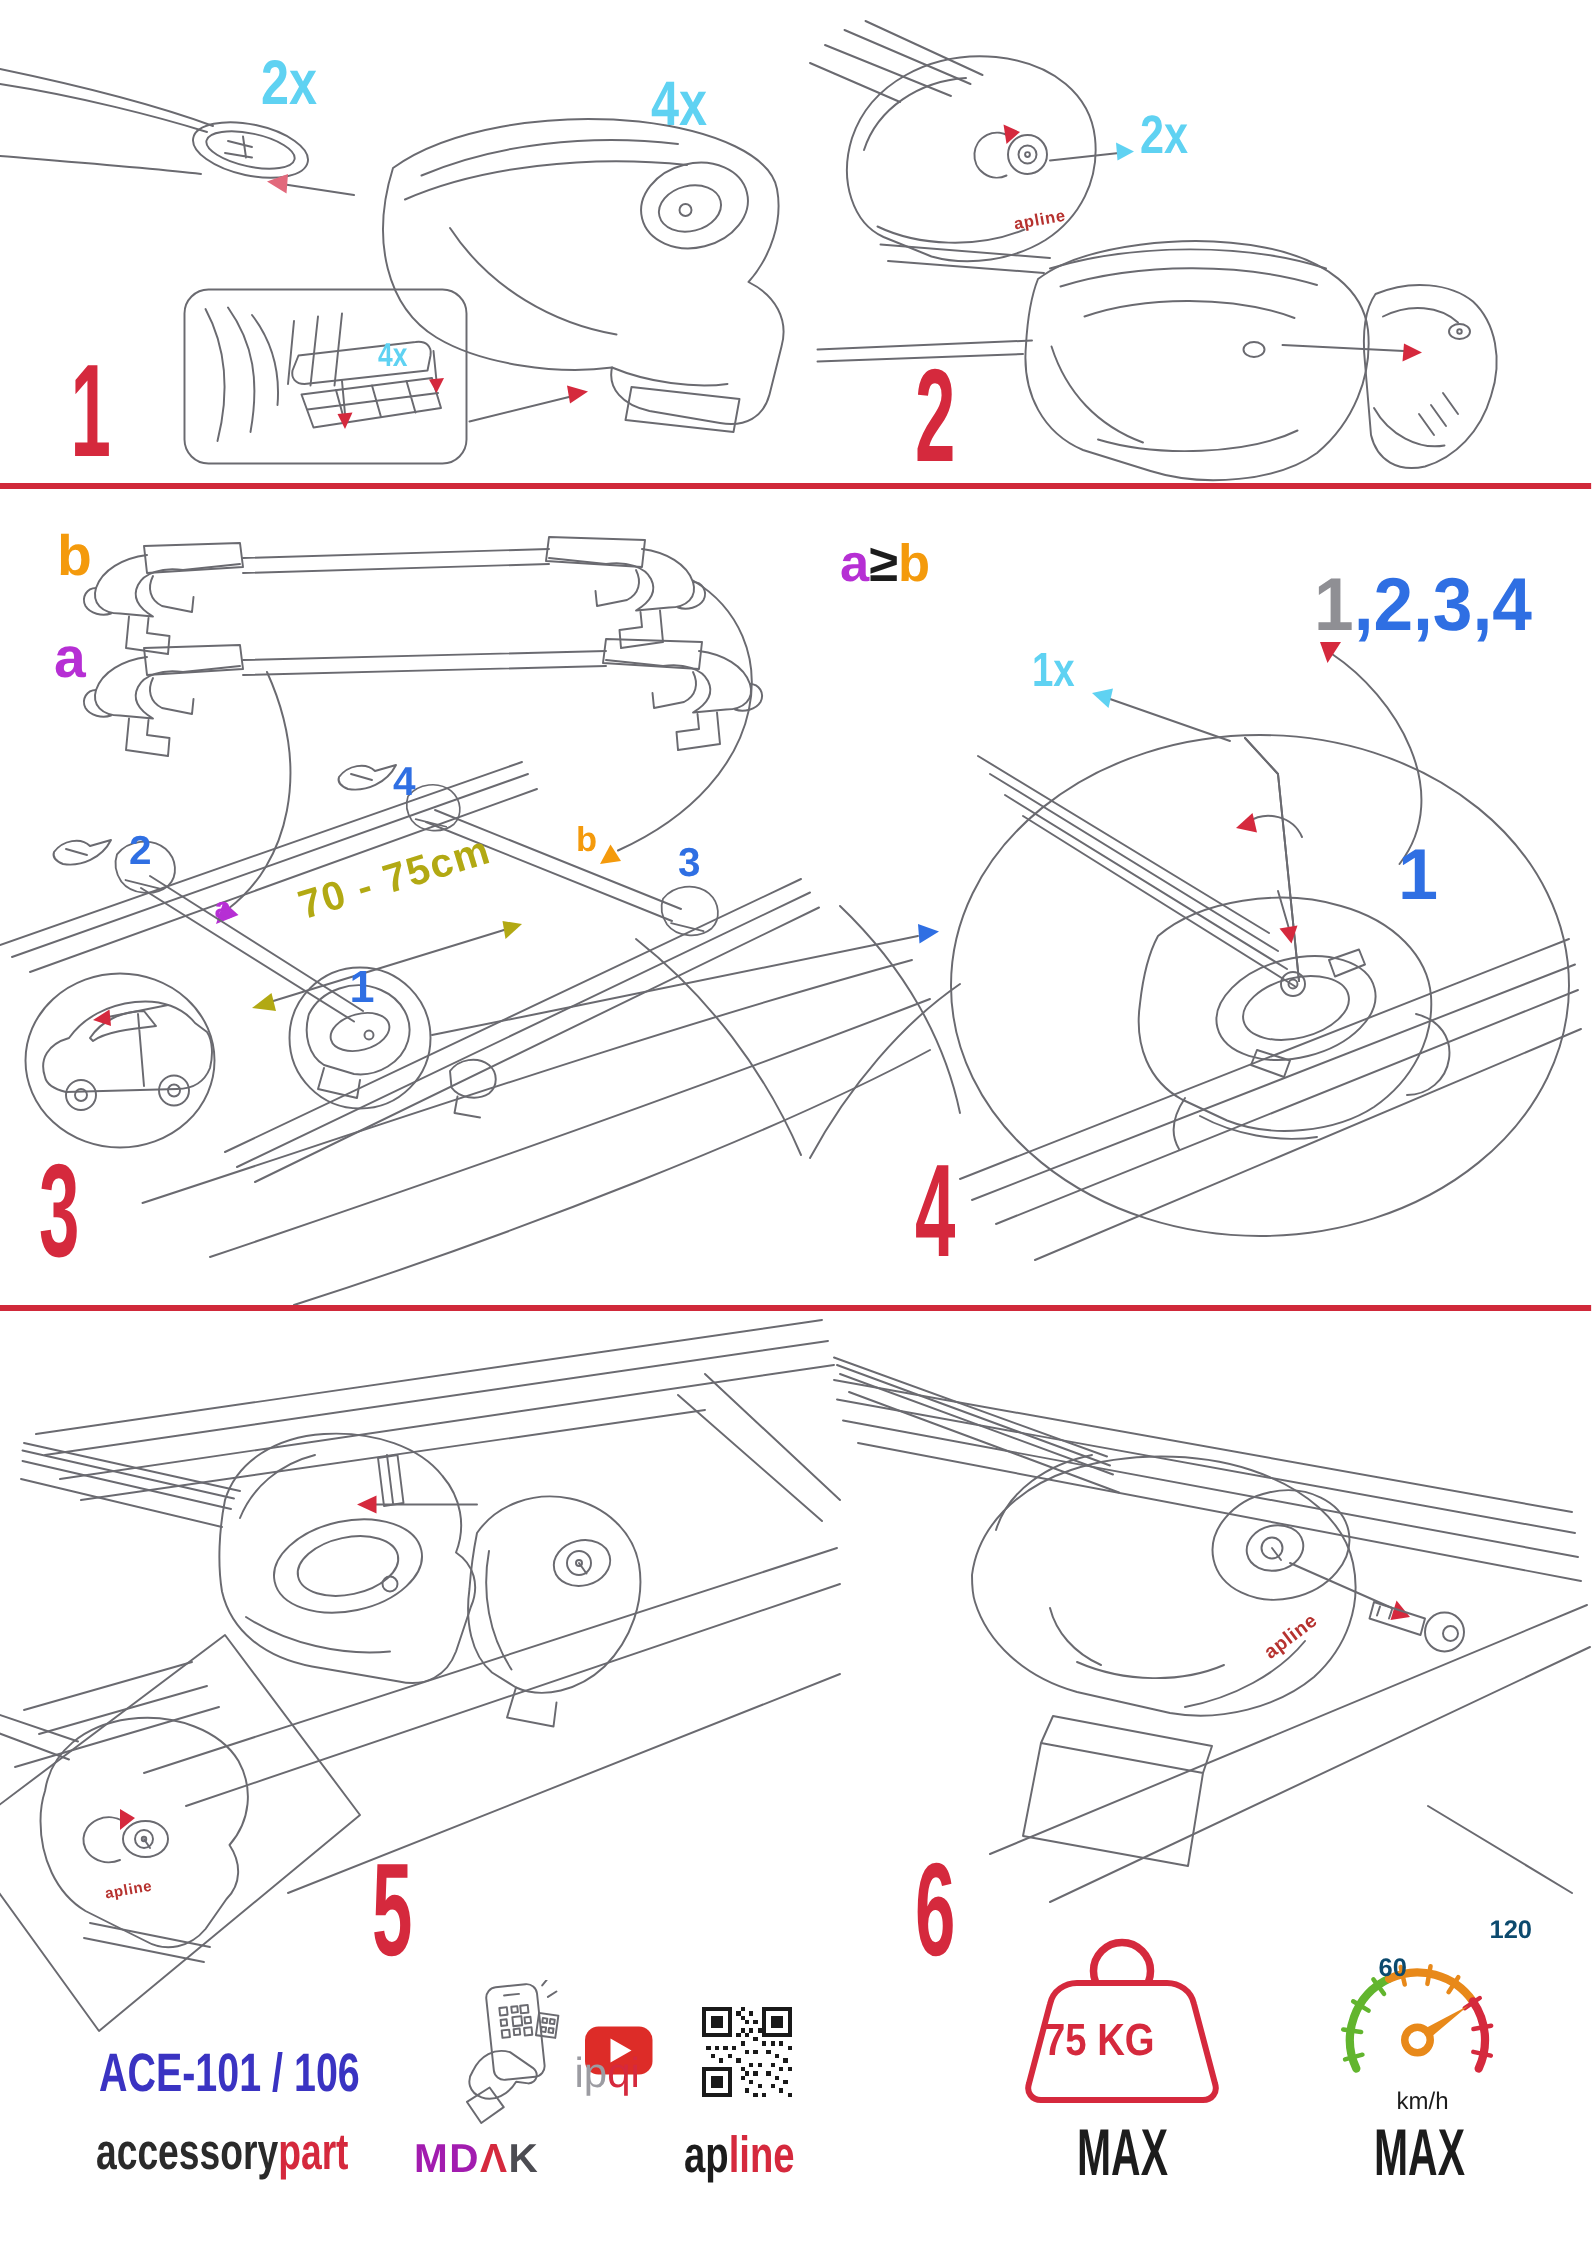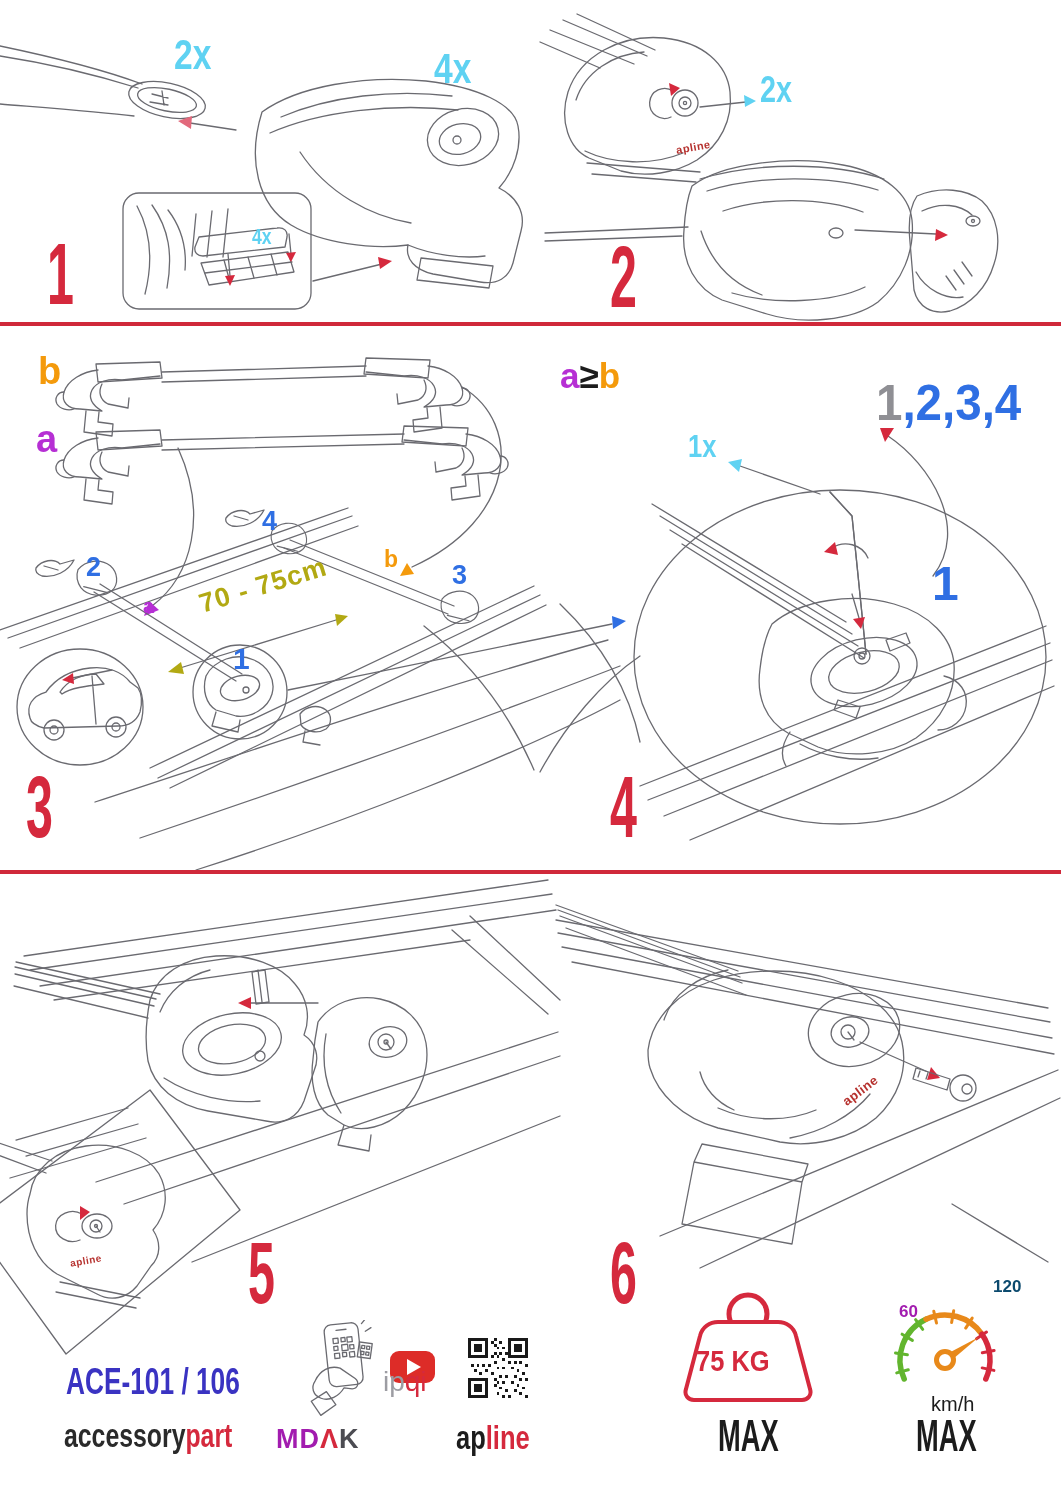--- a/index.html
+++ b/index.html
@@ -464,18 +464,18 @@
       </g>
       <g stroke="#d5293d" stroke-width="3">
         <path d="M94.5,48.8 L104.5,42"></path>
           <path d="M100.3,62.7 L112.1,60.5"></path>
           <path d="M100.2,77.9 L111.9,80.4"></path>
       </g>
       <polygon points="61,66 65,74 97,47" fill="#e8891a" stroke="none"></polygon>
       <circle cx="63" cy="70" r="8.5" stroke="#e8891a" stroke-width="5" fill="#fff"></circle>
     </g>
   </svg>
-  <div class="ft" style="left:899px;top:1303px;font-size:17px;font-weight:700;color:#a21caf">60</div>
+  <div class="ft" style="left:919px;top:1303px;font-size:17px;font-weight:700;color:#0c4a6e">60</div>
   <div class="ft" style="left:993px;top:1278px;font-size:17px;font-weight:700;color:#0c4a6e">120</div>
-  <div class="ft" style="left:931px;top:1394px;font-size:20px;color:#1c1c1c">km/h</div>
+  <div class="ft" style="left:931px;top:1394px;font-size:16px;color:#1c1c1c">km/h</div>
   <div class="ft" style="left:916px;top:1414px;font-size:44px;font-weight:700;color:#1c1c1c;transform:scaleX(0.62);transform-origin:0 0">MAX</div>
 
 </div>
 
 </body></html>

